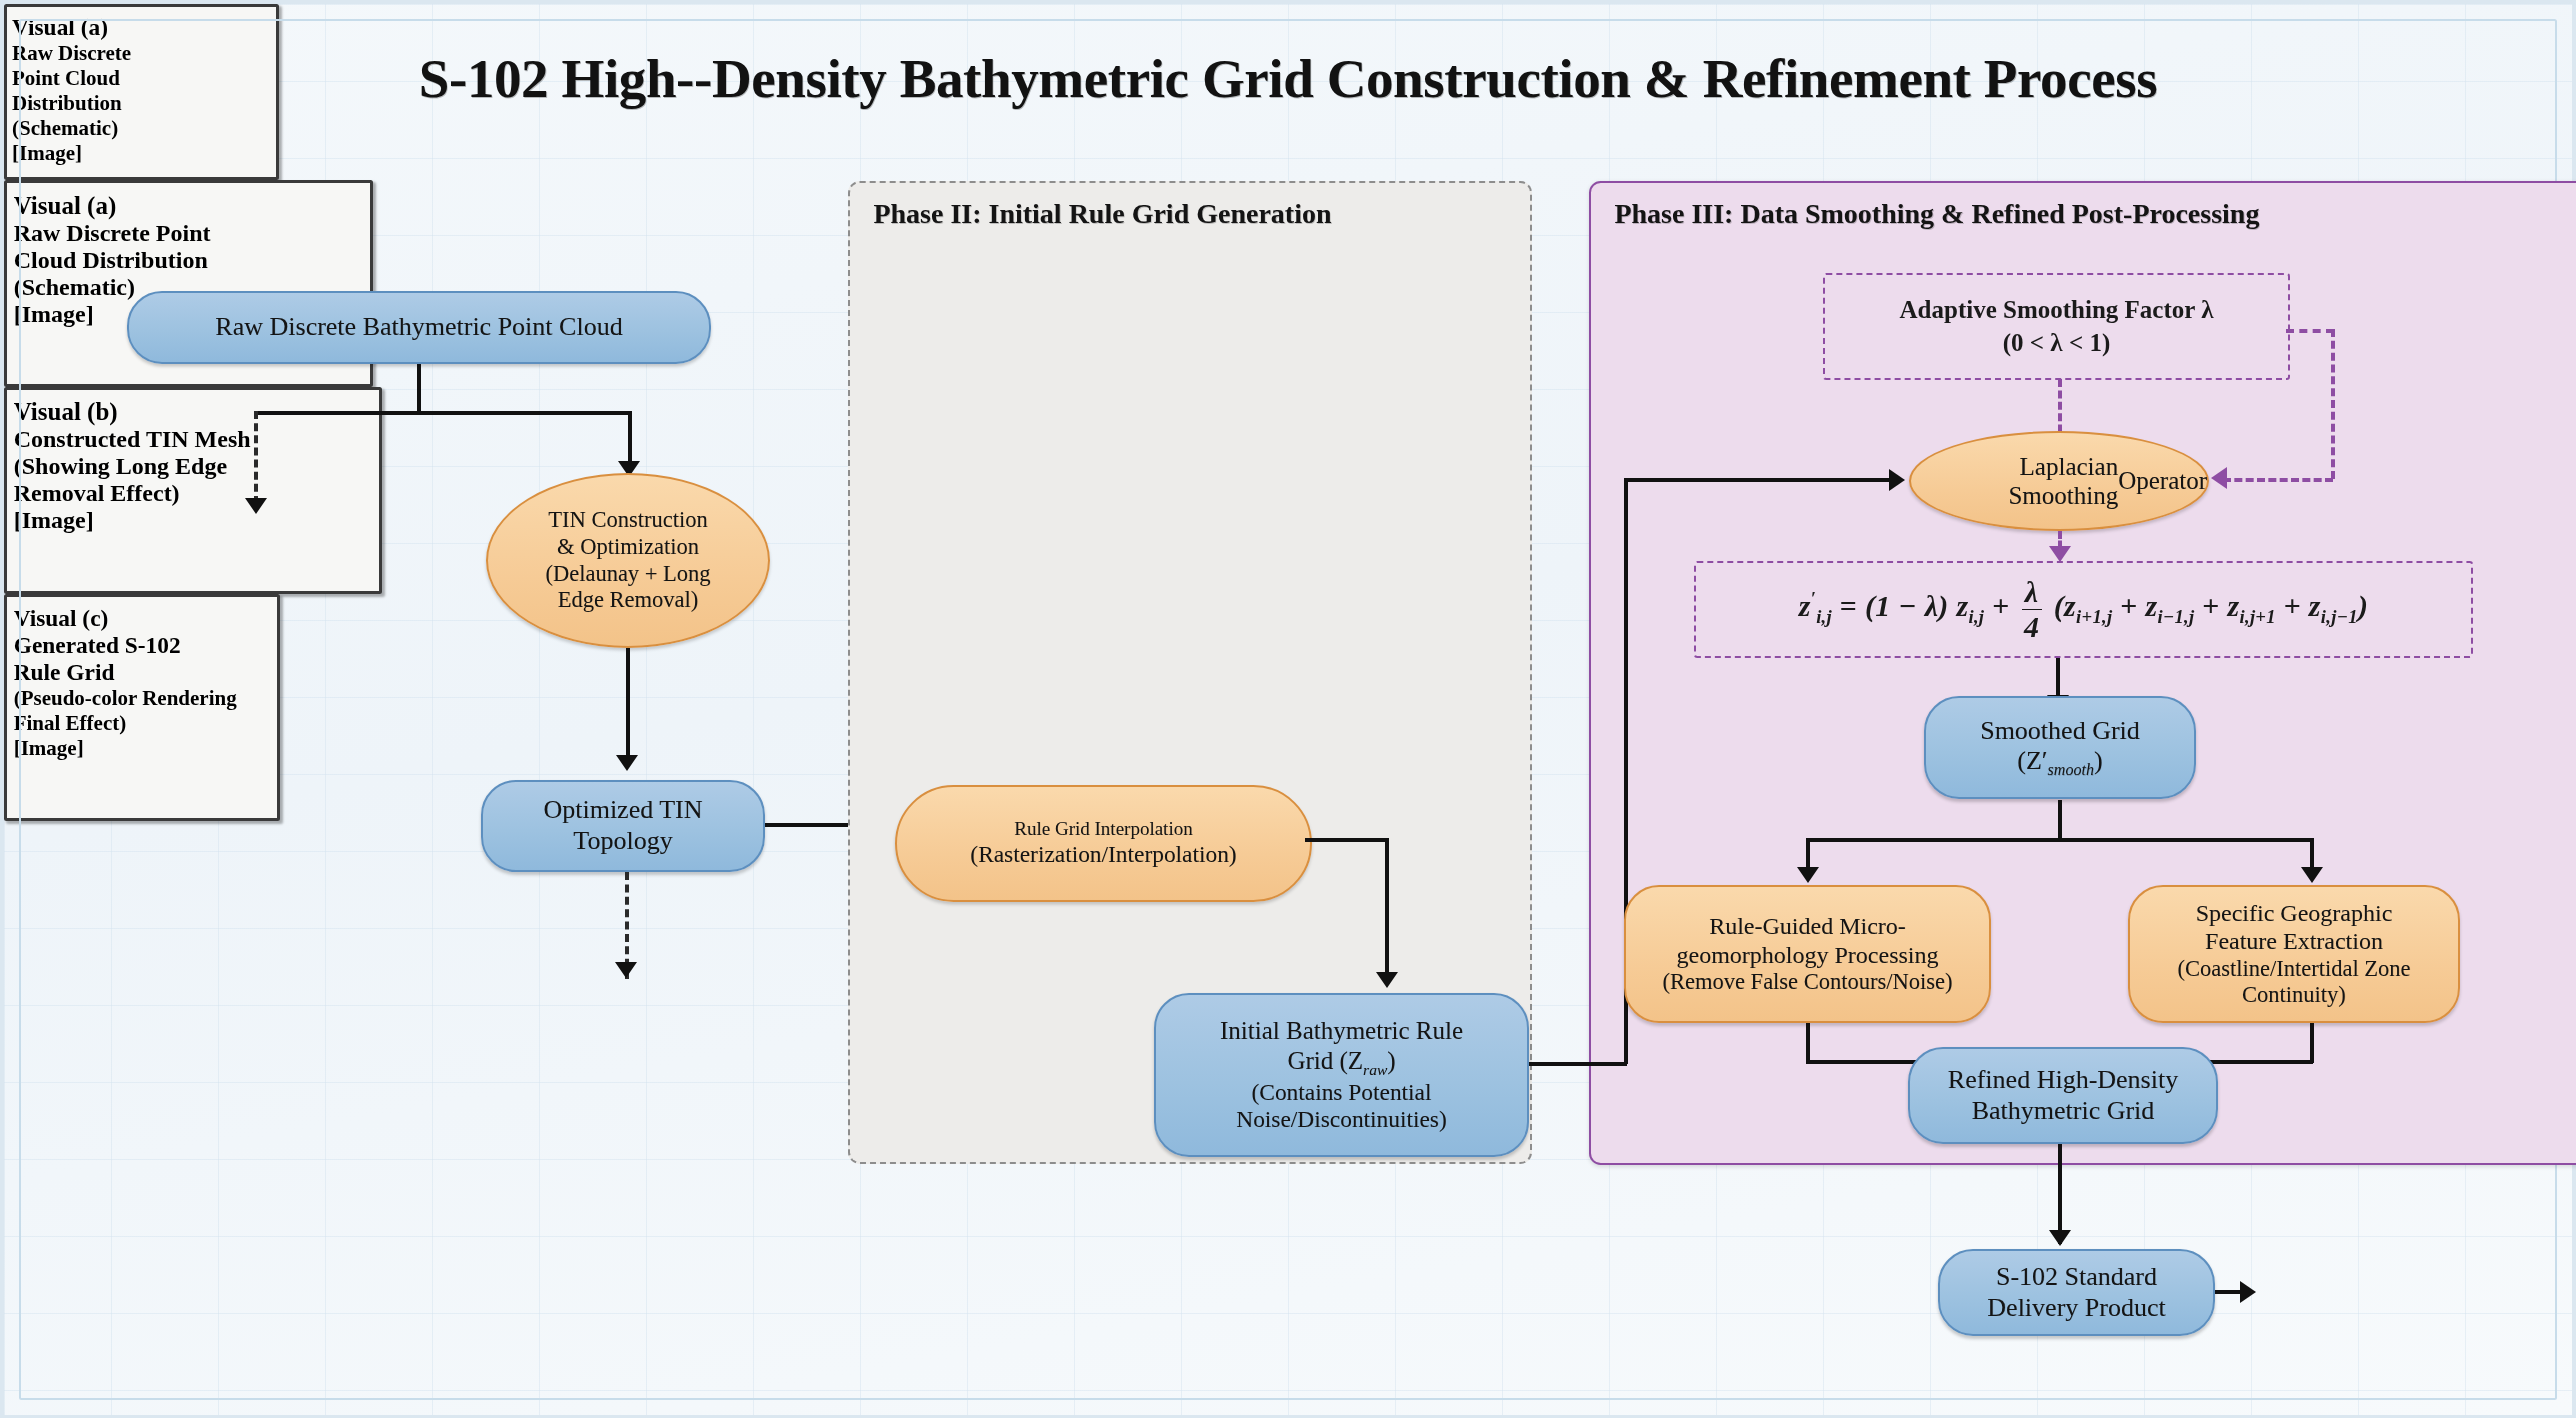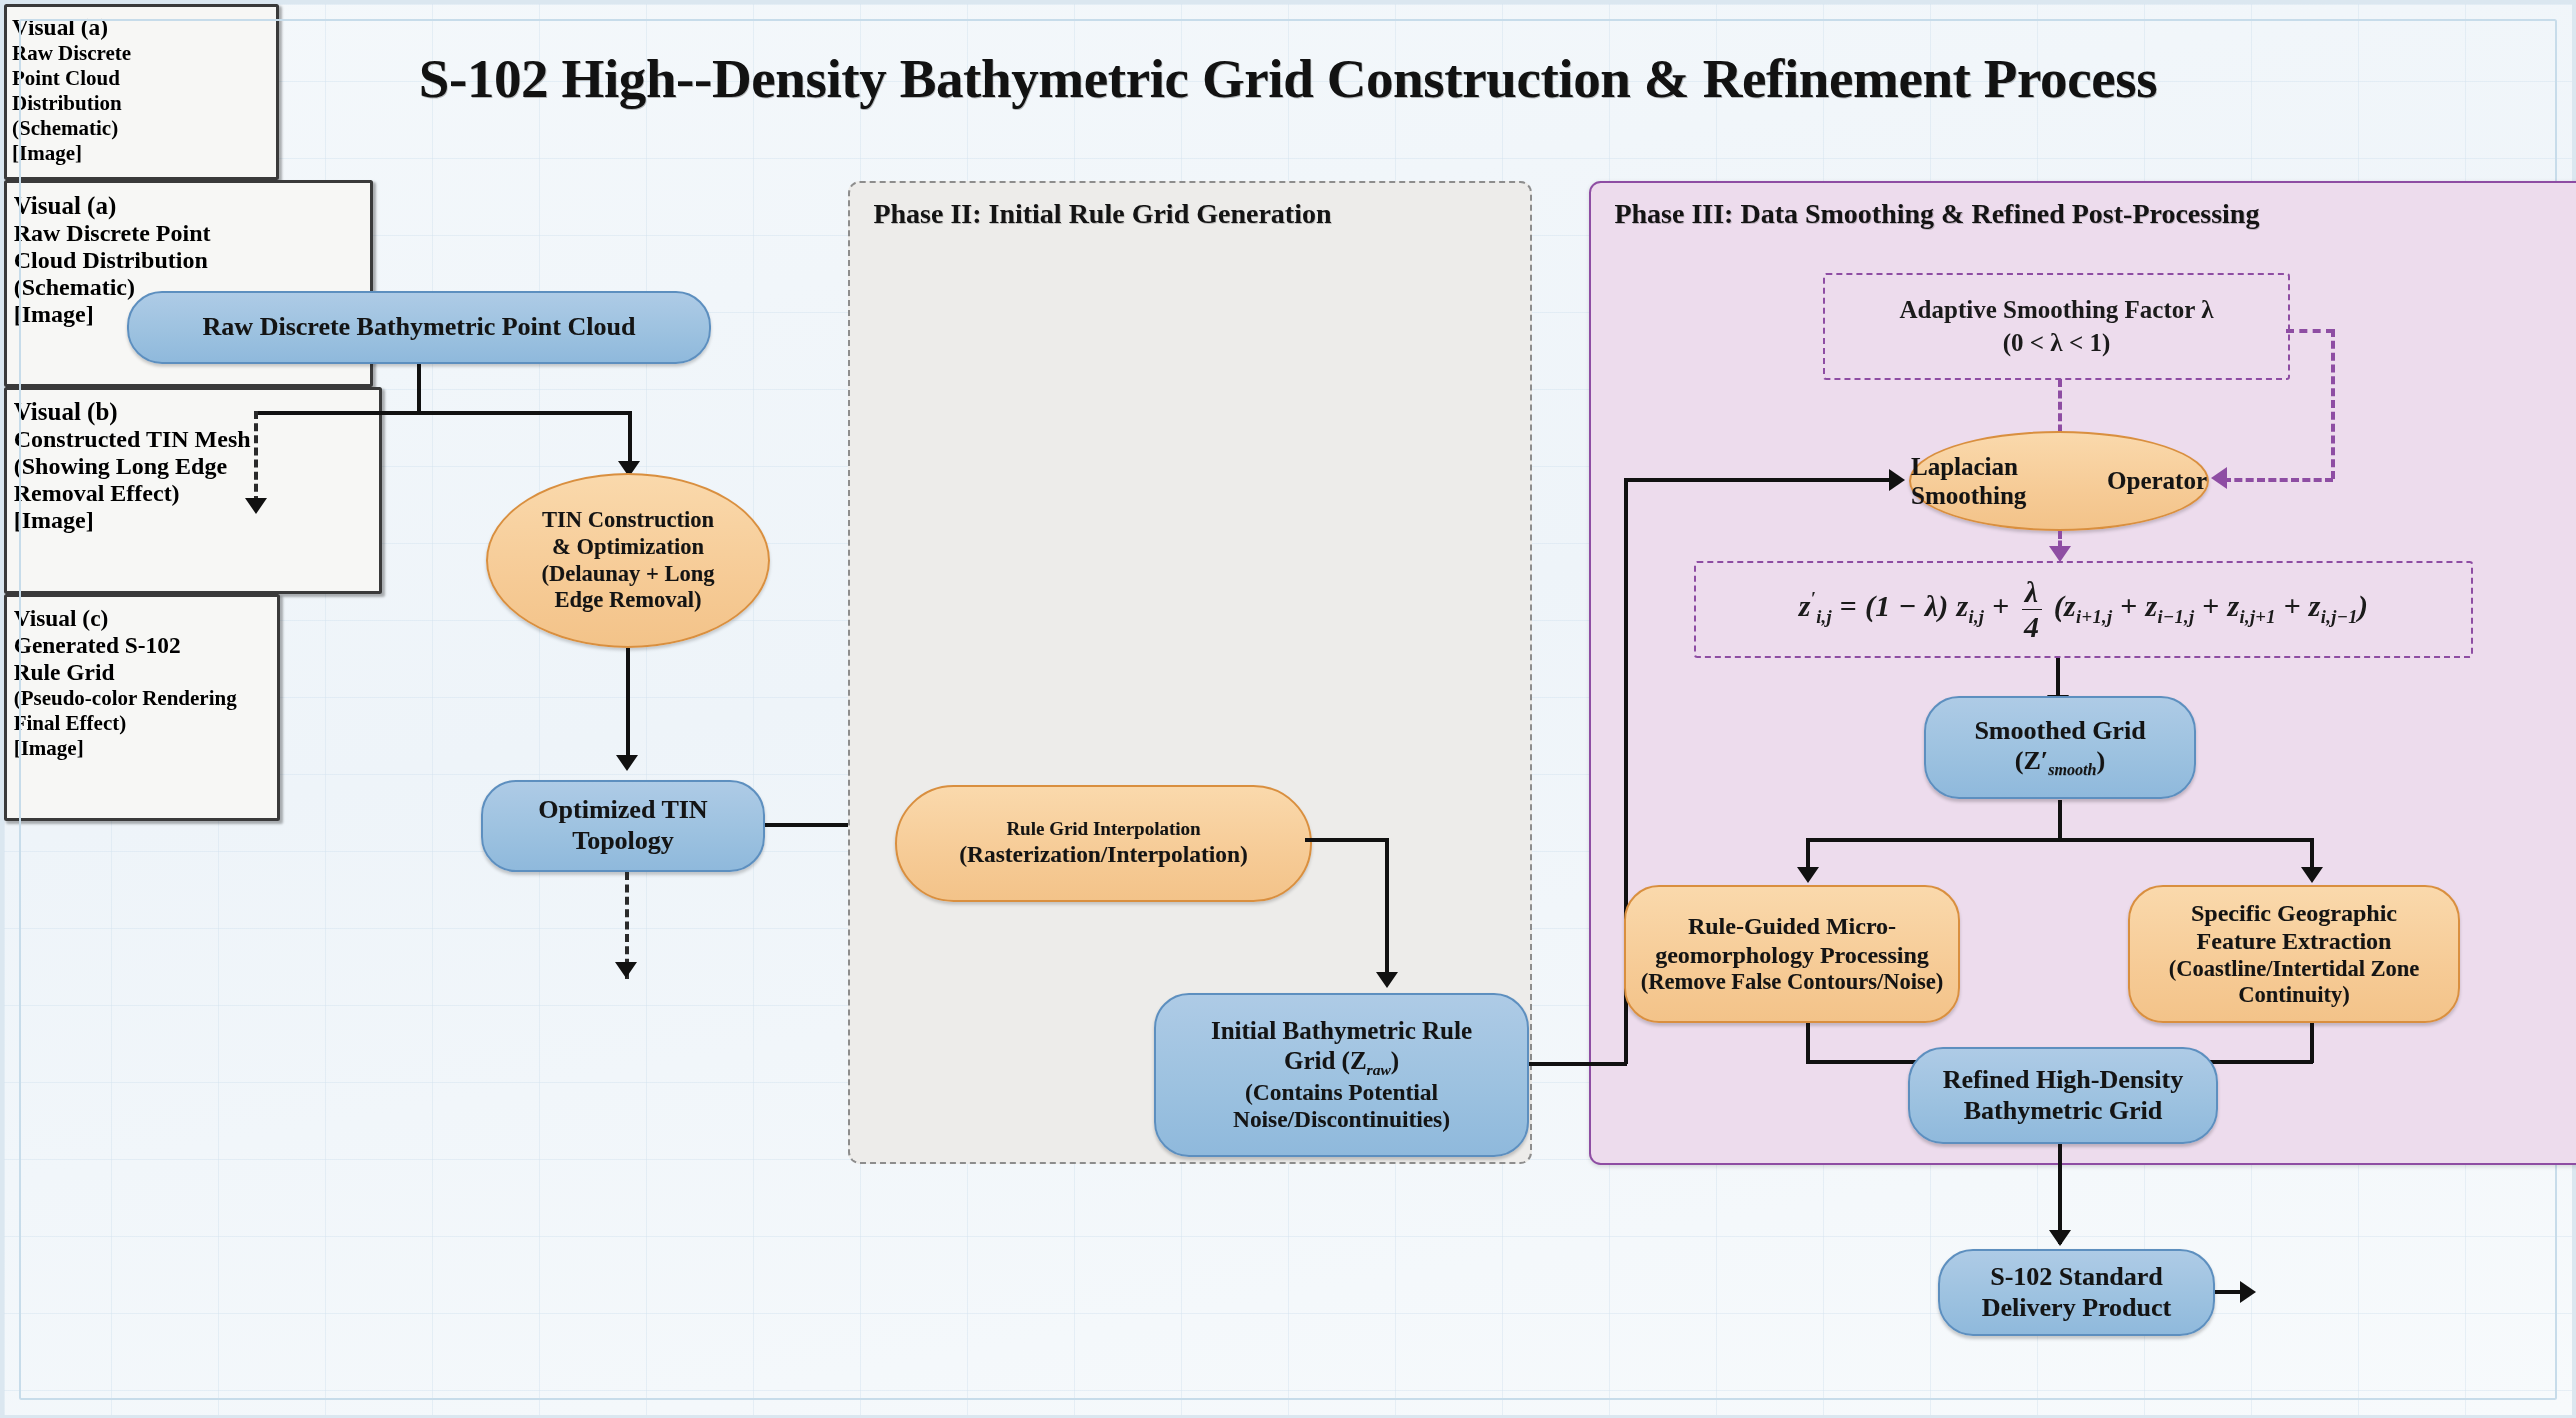--- a/index.html
+++ b/index.html
@@ -50,21 +50,21 @@
     position:absolute;left:23.4px;top:15px;
     font-size:28px;font-weight:bold;color:#141414;
     text-shadow:0.8px 0.8px 0 rgba(0,0,0,.20);
     white-space:nowrap;
   }
 
   
   .node{
     position:absolute;box-sizing:border-box;
     display:flex;align-items:center;justify-content:center;
-    text-align:left;color:#141414;font-weight:bold;
+    text-align:right;color:#141414;font-weight:normal;
     line-height:1.18;
     text-shadow:0.4px 0.4px 0 rgba(0,0,0,.18);
   }
   .blue{
     background:linear-gradient(180deg,#aecbe6 0%,#9dc2e0 55%,#8fb9dc 100%);
     border:2.5px solid #5d8fbf;border-radius:13.3px;
     box-shadow:0 2.5px 3.3px rgba(0,0,0,.20);
   }
   .orange{
     background:linear-gradient(180deg,#fad9ac 0%,#f6cb96 60%,#f3c389 100%);
@@ -251,21 +251,21 @@
     </div>
   </div>
 
   <div class="ln v" style="left:2054px;top:796px;height:40px;"></div>
   <div class="ln h" style="left:1802px;top:834px;width:507px;"></div>
   <div class="ln v" style="left:1802px;top:834px;height:37px;"></div>
   <div class="ln v" style="left:2306px;top:834px;height:37px;"></div>
   <div class="arrow down" style="left:1793px;top:863px;"></div>
   <div class="arrow down" style="left:2297px;top:863px;"></div>
 
-  <div class="node orange roundrect" style="left:1620px;top:881px;width:336px;height:138px;flex-direction:column;">
+  <div class="node orange roundrect" style="left:1620px;top:881px;width:367px;height:138px;flex-direction:column;">
     <div style="font-size:24px;">Rule-Guided Micro-</div>
     <div style="font-size:24px;">geomorphology Processing</div>
     <div style="font-size:22.5px;">(Remove False Contours/Noise)</div>
   </div>
 
   <div class="node orange roundrect" style="left:2124px;top:881px;width:332px;height:138px;flex-direction:column;">
     <div style="font-size:24px;">Specific Geographic</div>
     <div style="font-size:24px;">Feature Extraction</div>
     <div style="font-size:22.5px;">(Coastline/Intertidal Zone</div>
     <div style="font-size:22.5px;">Continuity)</div>

